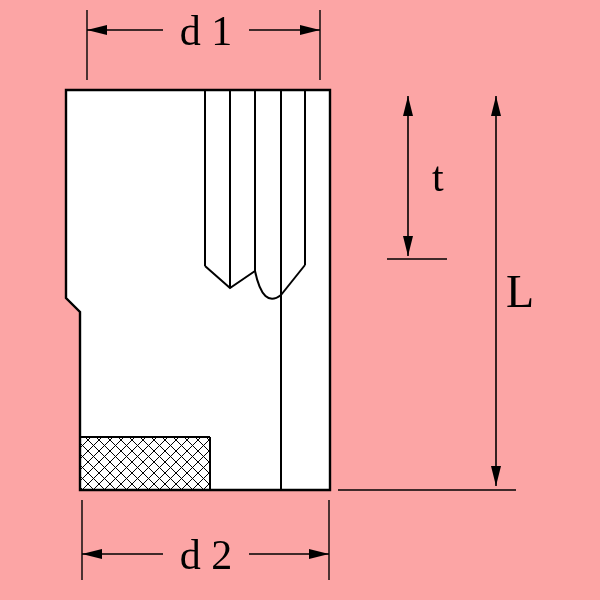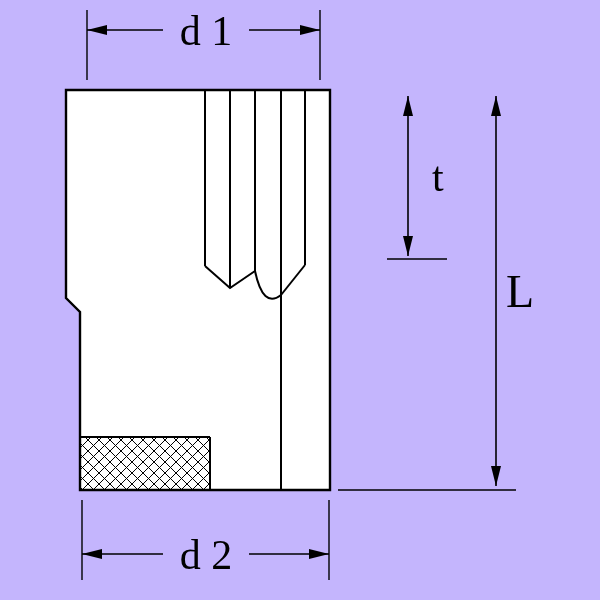--- a/index.html
+++ b/index.html
@@ -3,21 +3,21 @@
 <meta charset="utf-8">
 <style>
   html, body {
     margin: 0;
     padding: 0;
     background: #ffffff;
   }
   .stage {
     width: 600px;
     height: 600px;
-    background: #c4b5fd;
+    background: #fca5a5;
     position: relative;
     overflow: hidden;
   }
   svg {
     display: block;
   }
   .dim-label {
     font-family: "Liberation Serif", "DejaVu Serif", serif;
     fill: #000000;
   }

